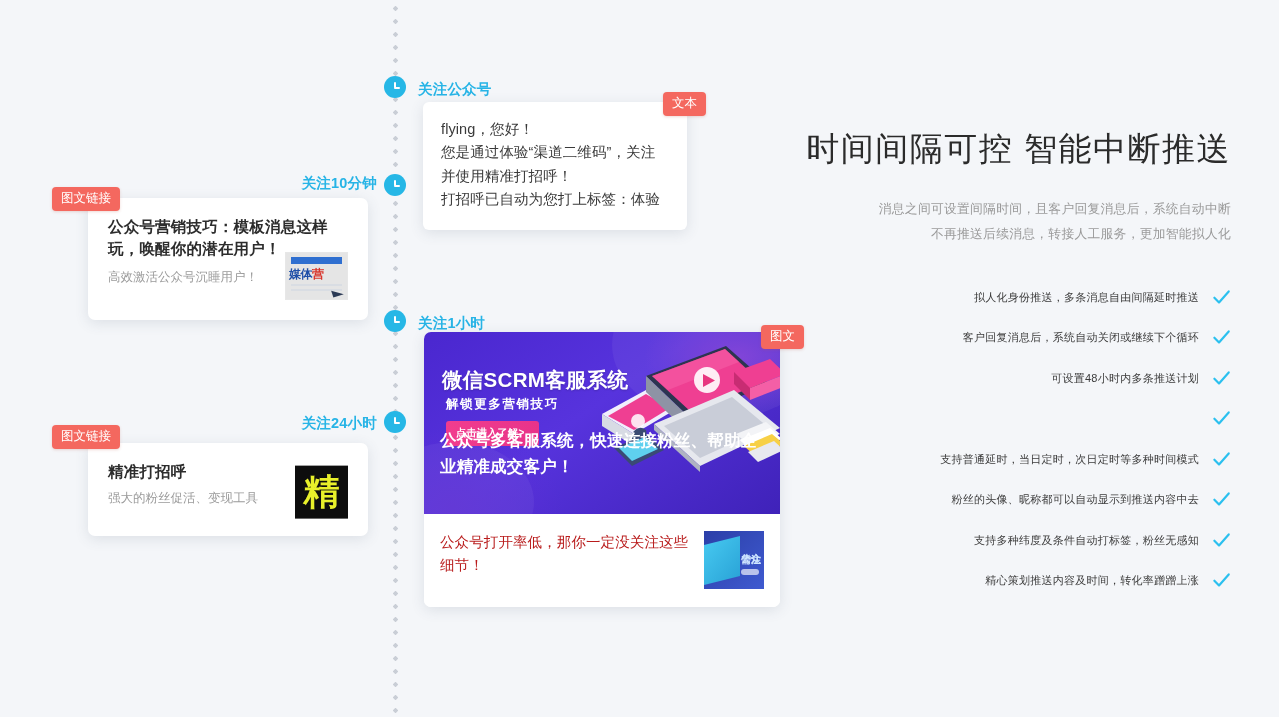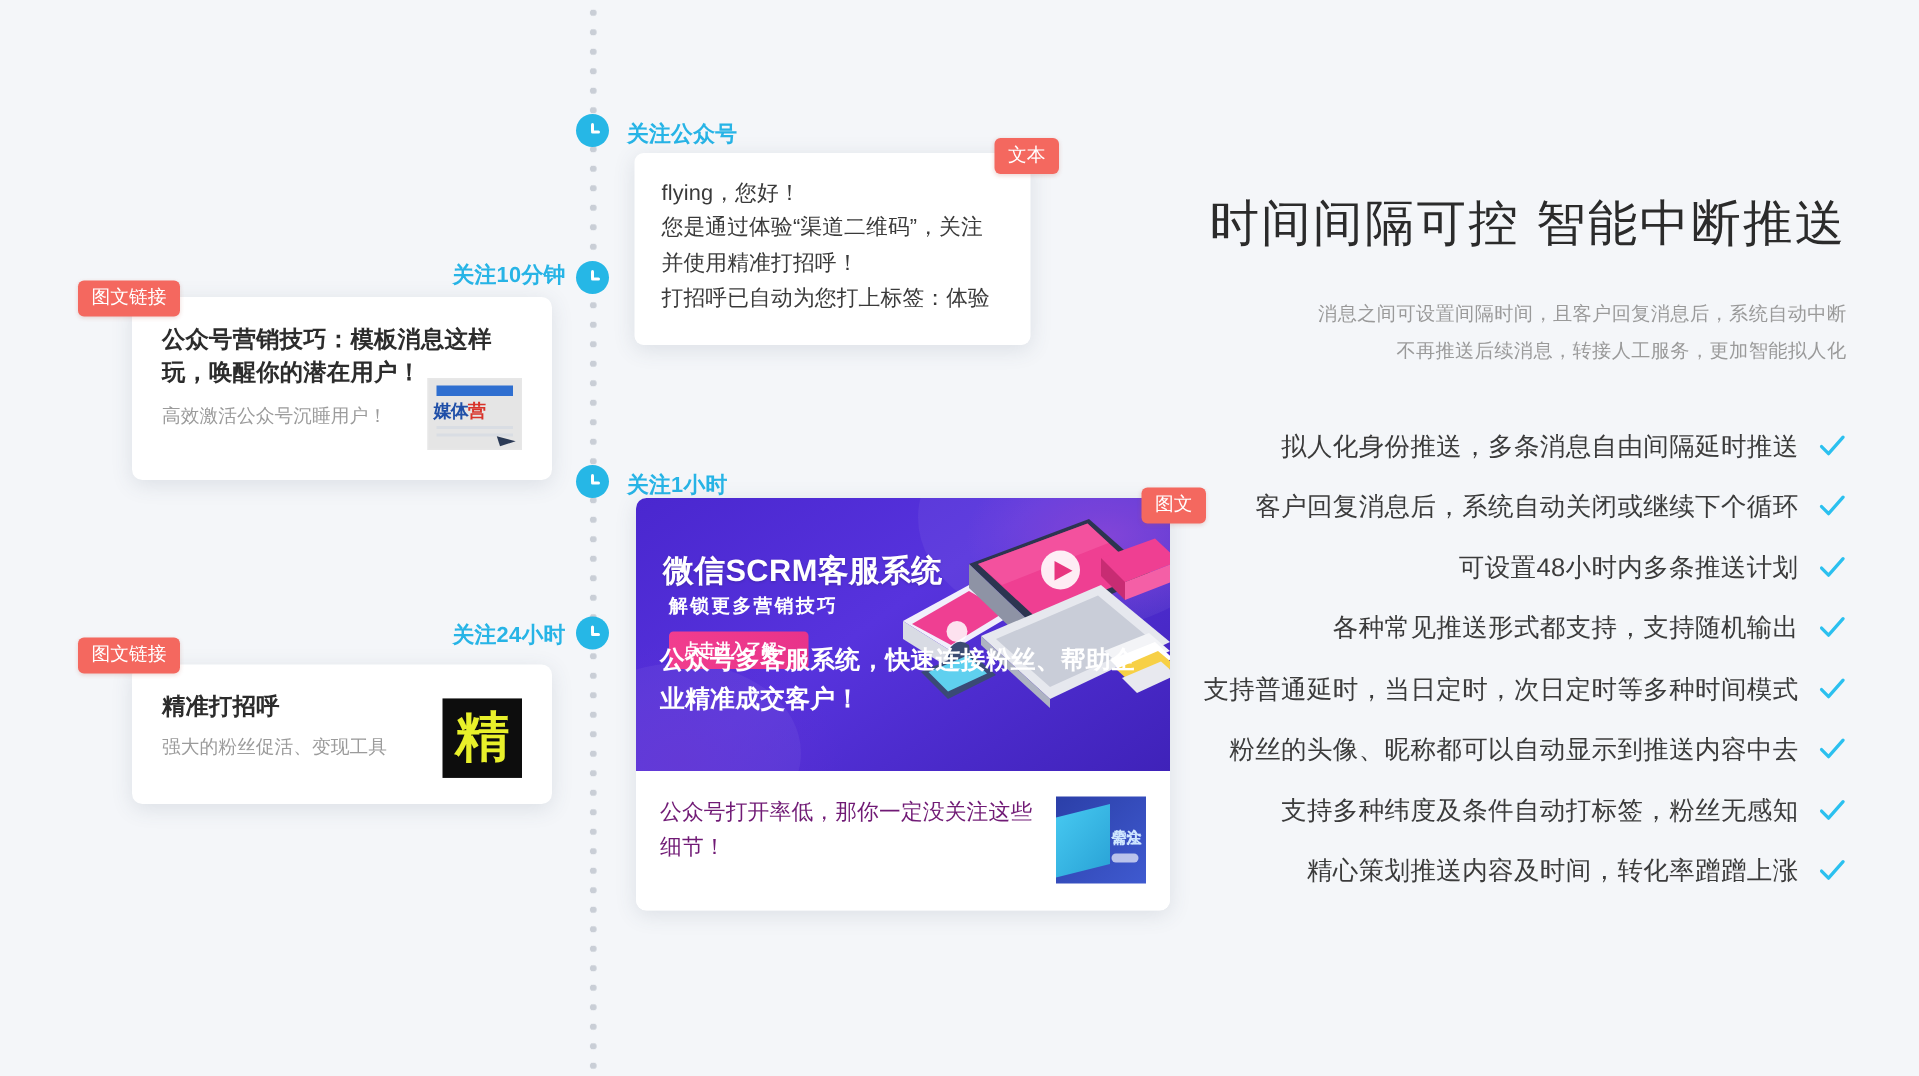--- a/index.html
+++ b/index.html
@@ -260,21 +260,21 @@
     background: #fff;
     padding: 17px 16px 18px;
     display: flex;
     align-items: flex-start;
     gap: 12px;
     min-height: 92px;
   }
   .media-card .mc-foot-text {
     flex: 1;
     font-size: 14.5px;
-    color: #701a75;
+    color: #b91c1c;
     line-height: 1.62;
     letter-spacing: .1px;
   }
   .mc-thumb {
     width: 60px; height: 58px;
     flex: 0 0 60px;
     position: relative;
     overflow: hidden;
     background: linear-gradient(135deg, #2b3fa8 0%, #3f5ad0 100%);
   }
@@ -329,21 +329,21 @@
   }
   .rp-list { margin-top: 30px; }
   .rp-item {
     display: flex;
     align-items: center;
     justify-content: flex-end;
     gap: 13px;
     height: 40.5px;
   }
   .rp-item .rp-text {
-    font-size: 17px;
+    font-size: 11px;
     color: #3b3b3b;
     letter-spacing: .25px;
     white-space: nowrap;
   }
   .check-icon { flex: 0 0 19px; width: 19px; height: 19px; display:block; }
 </style>
 </head>
 <body>
 
 <div class="timeline-rail"></div>
@@ -490,21 +490,20 @@
           <path d="M2.5 10.2 L7.4 15.2 L17.6 3.6" fill="none" stroke="#2bc0ef" stroke-width="2.3" stroke-linecap="round" stroke-linejoin="round"></path>
         </svg>
     </div>
     <div class="rp-item">
       <span class="rp-text">可设置48小时内多条推送计划</span>
       <svg class="check-icon" viewBox="0 0 20 20">
           <path d="M2.5 10.2 L7.4 15.2 L17.6 3.6" fill="none" stroke="#2bc0ef" stroke-width="2.3" stroke-linecap="round" stroke-linejoin="round"></path>
         </svg>
     </div>
     <div class="rp-item">
-      <span class="rp-text">各种常见推送形式都支持，支持随机输出</span>
       <svg class="check-icon" viewBox="0 0 20 20">
           <path d="M2.5 10.2 L7.4 15.2 L17.6 3.6" fill="none" stroke="#2bc0ef" stroke-width="2.3" stroke-linecap="round" stroke-linejoin="round"></path>
         </svg>
     </div>
     <div class="rp-item">
       <span class="rp-text">支持普通延时，当日定时，次日定时等多种时间模式</span>
       <svg class="check-icon" viewBox="0 0 20 20">
           <path d="M2.5 10.2 L7.4 15.2 L17.6 3.6" fill="none" stroke="#2bc0ef" stroke-width="2.3" stroke-linecap="round" stroke-linejoin="round"></path>
         </svg>
     </div>

